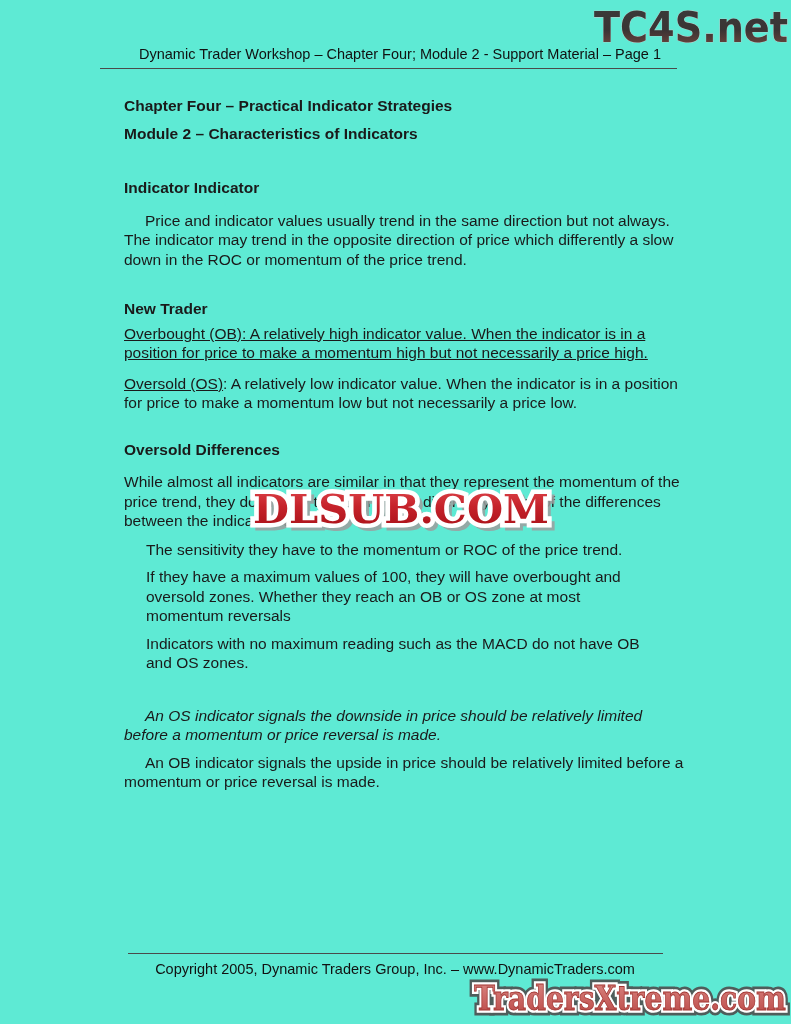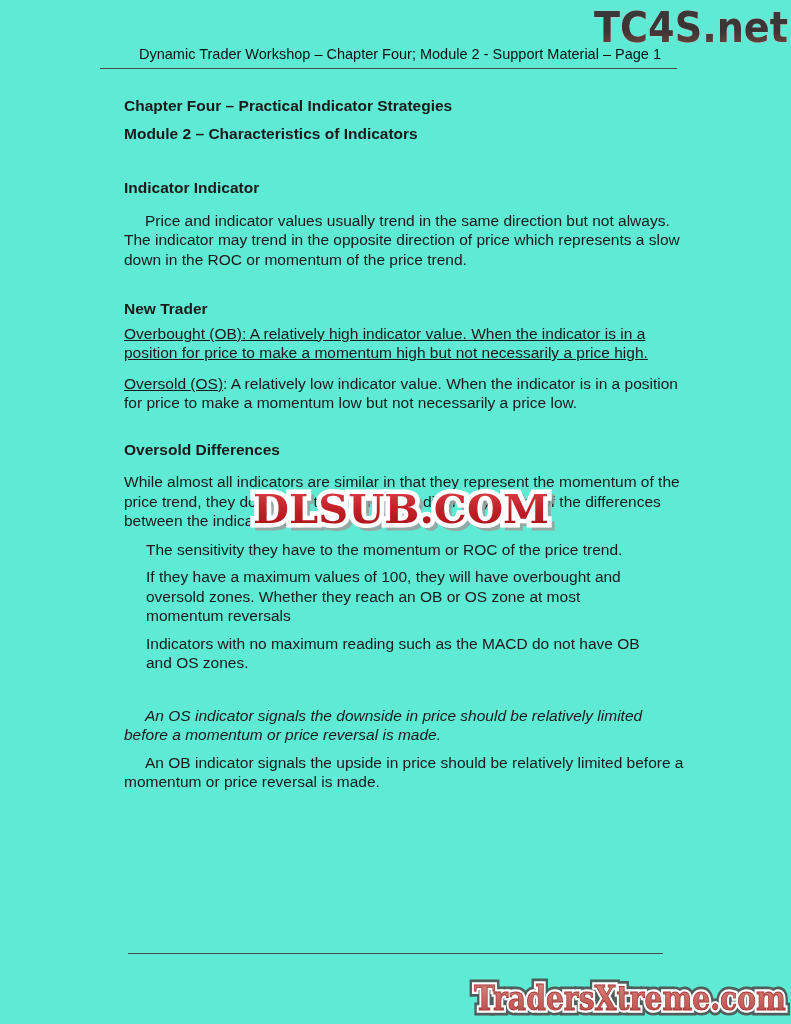--- a/index.html
+++ b/index.html
@@ -52,21 +52,21 @@
       </linearGradient>
     </defs>
     <text x="101" y="42" text-anchor="middle" font-family="DejaVu Sans, sans-serif" font-weight="bold" font-size="42" textLength="194" lengthAdjust="spacingAndGlyphs" fill="url(#gTc4s)" stroke="#c9c9c9" stroke-width="0.7" paint-order="stroke fill">TC4S.net</text>
   </svg>
 
   <div class="content">
     <p class="b">Chapter Four – Practical Indicator Strategies</p>
     <p class="b mt8">Module 2 – Characteristics of Indicators</p>
 
     <p class="b mt35">Indicator Indicator</p>
-    <p class="mt13 indent">Price and indicator values usually trend in the same direction but not always. The indicator may trend in the opposite direction of price which represents a slow down in the ROC or momentum of the price trend.</p>
+    <p class="mt13 indent">Price and indicator values usually trend in the same direction but not always. The indicator may trend in the opposite direction of price which differently a slow down in the ROC or momentum of the price trend.</p>
 
     <p class="b mt30">New Trader</p>
     <p class="mt5"><span class="u">Overbought (OB)</span><span>: A relatively high indicator value. When the indicator is in a position for price to make a momentum high but not necessarily a price high.</span></p>
     <p class="mt11"><span class="u">Oversold (OS)</span><span>: A relatively low indicator value. When the indicator is in a position for price to make a momentum low but not necessarily a price low.</span></p>
 
     <p class="b mt27">Oversold Differences</p>
     <p class="mt13">While almost all indicators are similar in that they represent the momentum of the price trend, they do display this information differently. Some of the differences between the indicators are -</p>
 
     <div class="list mt9">
       <p>The sensitivity they have to the momentum or ROC of the price trend.</p>
@@ -87,20 +87,21 @@
       </linearGradient>
     </defs>
     <g font-family="DejaVu Serif, serif" font-weight="bold" font-size="40" text-anchor="middle">
       <text x="165" y="46" textLength="296" lengthAdjust="spacingAndGlyphs" fill="#9e9e9e" stroke="#9e9e9e" stroke-width="7" paint-order="stroke fill" opacity="0.85">DLSUB.COM</text>
       <text x="161" y="42" textLength="296" lengthAdjust="spacingAndGlyphs" fill="#ffffff" stroke="#ffffff" stroke-width="9" paint-order="stroke fill">DLSUB.COM</text>
       <text x="161" y="42" textLength="296" lengthAdjust="spacingAndGlyphs" fill="url(#gDlsub)">DLSUB.COM</text>
     </g>
   </svg>
 
   <div class="footer-rule"></div>
+  <div class="footer-copy">Copyright 2005, Dynamic Traders Group, Inc. – www.DynamicTraders.com</div>
 
   <svg class="wm wm-tx" width="336" height="48" viewBox="0 0 336 48">
     <defs>
       <linearGradient id="gTx" x1="0" y1="0" x2="0" y2="1">
         <stop offset="0%" stop-color="#dc8a85"></stop>
         <stop offset="100%" stop-color="#b94543"></stop>
       </linearGradient>
     </defs>
     <g font-family="DejaVu Serif, serif" font-weight="bold" font-size="33" text-anchor="middle">
       <text x="168" y="34" textLength="312" lengthAdjust="spacingAndGlyphs" fill="#4e4e4e" stroke="#4e4e4e" stroke-width="11" paint-order="stroke fill" opacity="0.9">TradersXtreme.com</text>

